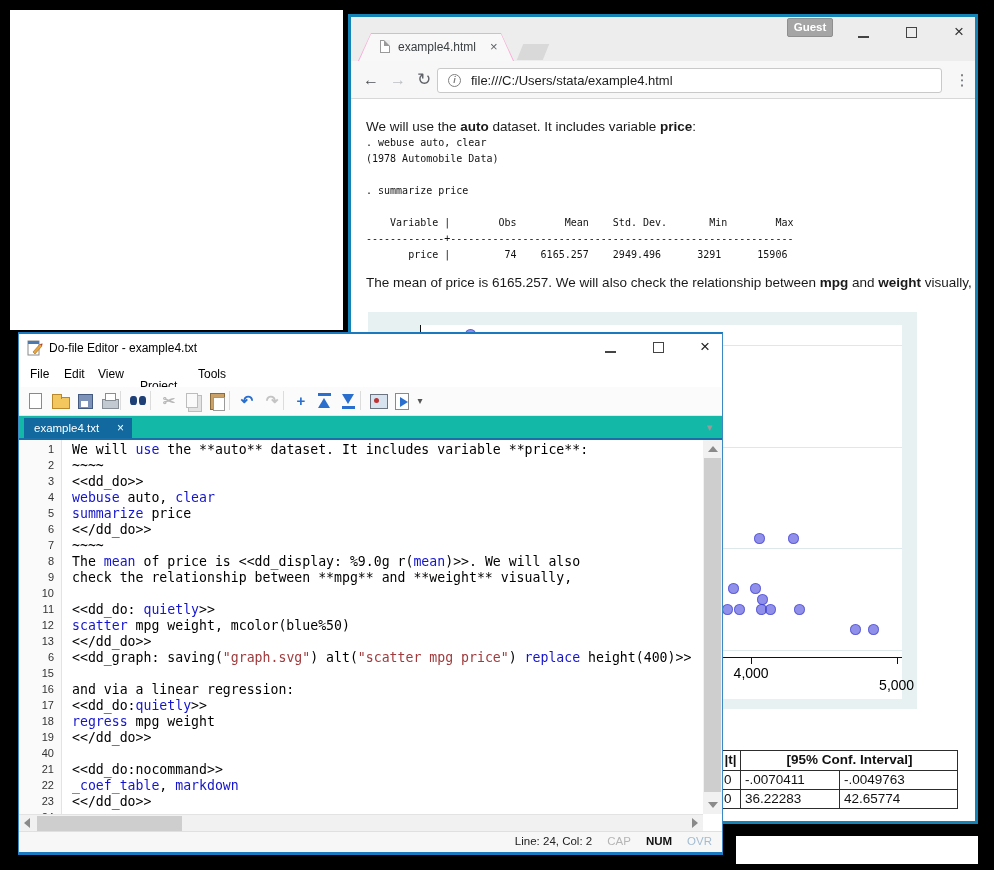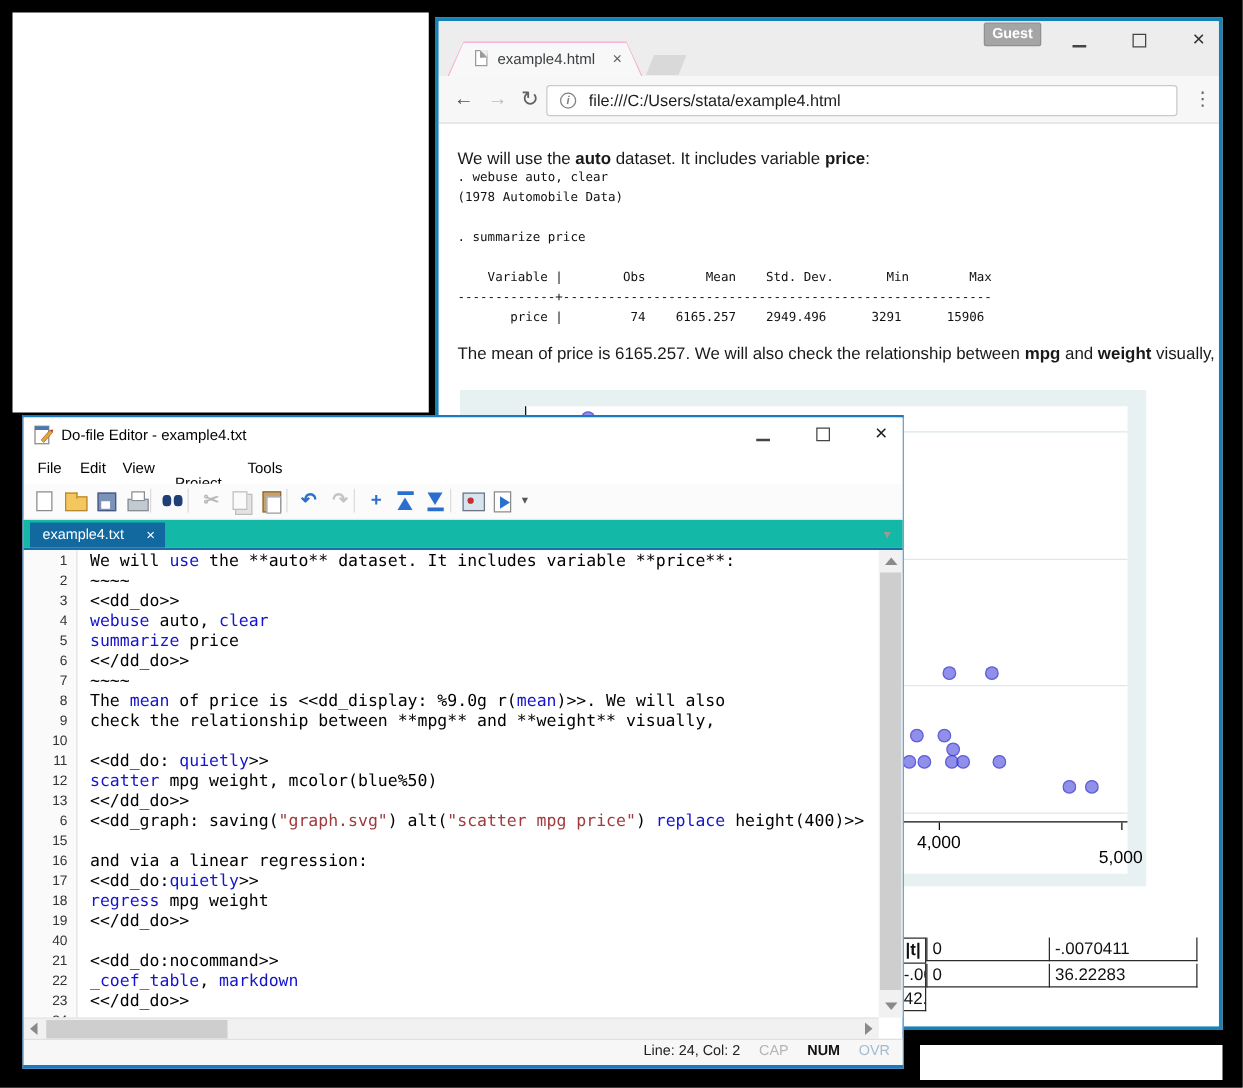--- a/index.html
+++ b/index.html
@@ -202,20 +202,21 @@
             <div class="dot abs" style="left: 372.654px; top: 278.82px;"></div>
             <div class="dot abs" style="left: 429.399px; top: 299.16px;"></div>
             <div class="dot abs" style="left: 446.859px; top: 299.16px;"></div>
           </div>
         <div id="ytick-label" class="abs">40</div>
       </div>
     </div>
 
     <div id="coeftable" class="abs">
         <div class="c h first">|t|</div>
+        <div class="c h" style="grid-column: span 2;">[95% Conf. Interval]</div>
         <div class="c first">0</div>
         <div class="c ">-.0070411</div>
         <div class="c ">-.0049763</div>
         <div class="c first">0</div>
         <div class="c ">36.22283</div>
         <div class="c ">42.65774</div>
       </div>
   </div>
 </div>
 

